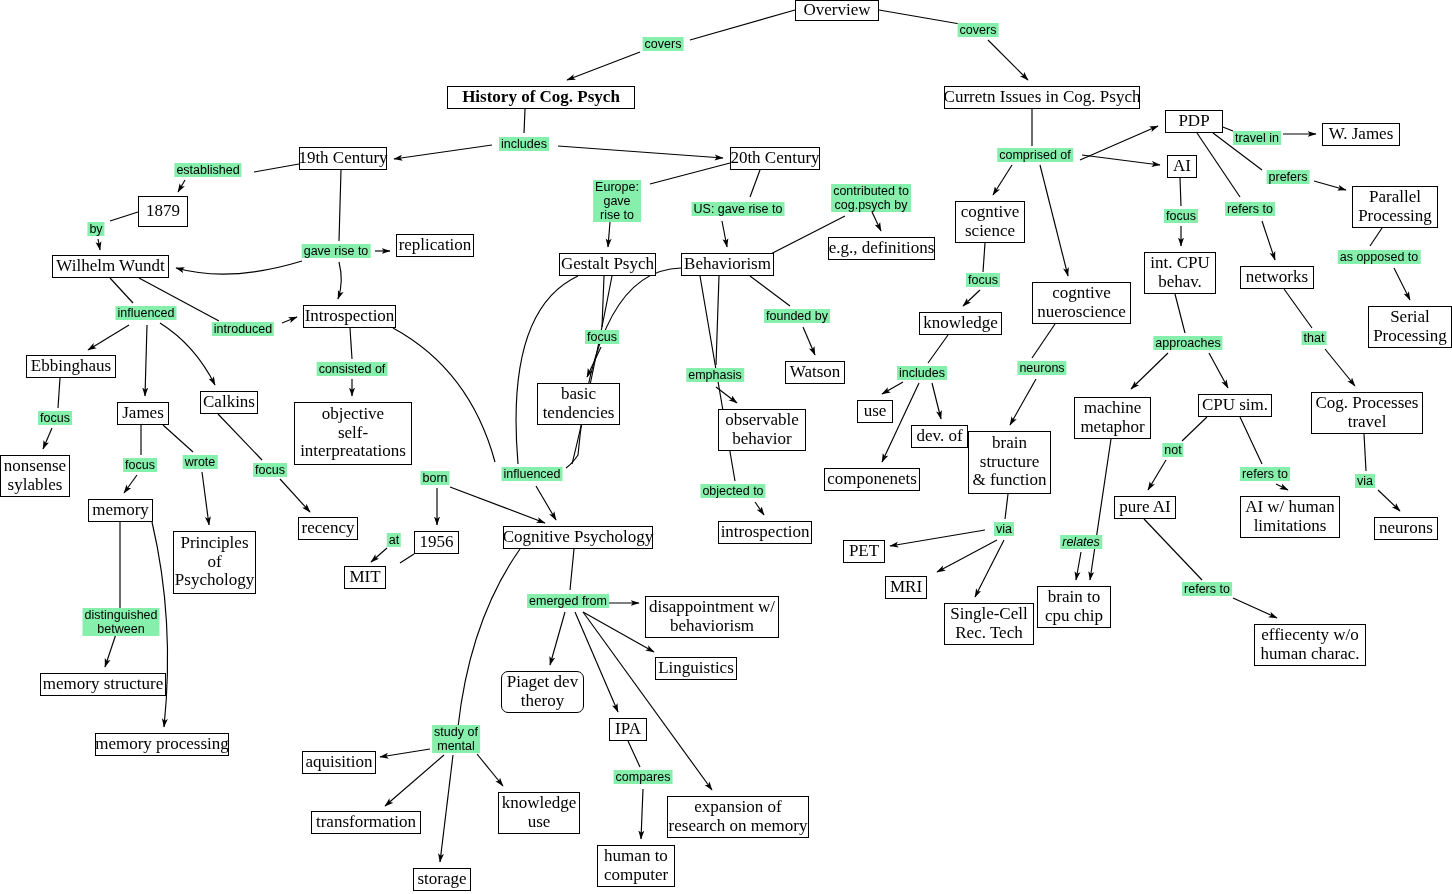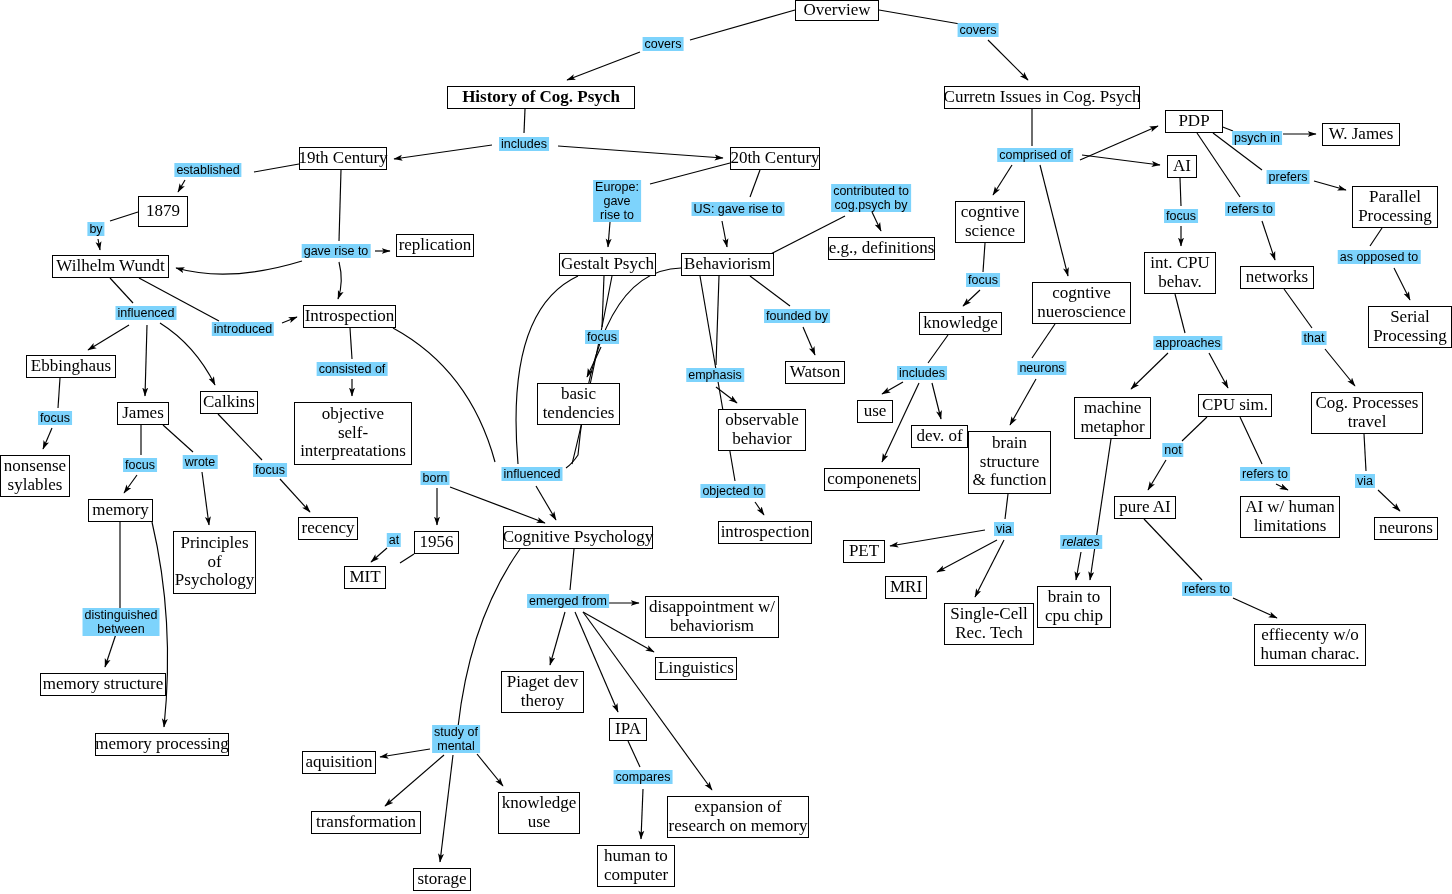--- a/index.html
+++ b/index.html
@@ -34,21 +34,21 @@
     padding:1px 4px 2px 4px;
     white-space:pre;
     z-index:3;
   }
   .link-label{
     position:absolute;
     font-family:"Liberation Sans", sans-serif;
     font-size:12.5px;
     line-height:1.12;
     color:#000000;
-    background:#7dd3fc;
+    background:#86efac;
     text-align:center;
     white-space:pre;
     z-index:2;
     padding:0 2px;
     transform:translate(-50%,-50%);
   }
 </style>
 </head>
 <body>
 
@@ -267,21 +267,21 @@
       <div class="node" style="left: 1240px; top: 496px; width: 100px; height: 42px;">AI w/ human
 limitations</div>
       <div class="node" style="left: 1374px; top: 517px; width: 64px; height: 23px;">neurons</div>
       <div class="node" style="left: 1254px; top: 624px; width: 112px; height: 42px;">effiecenty w/o
 human charac.</div>
       <div class="node" style="left: 40px; top: 673px; width: 126px; height: 23px;">memory structure</div>
       <div class="node" style="left: 95px; top: 733px; width: 134px; height: 23px;">memory processing</div>
       <div class="node" style="left: 645px; top: 596px; width: 134px; height: 42px;">disappointment w/
 behaviorism</div>
       <div class="node" style="left: 655px; top: 657px; width: 82px; height: 23px;">Linguistics</div>
-      <div class="node" style="left: 501px; top: 671px; width: 83px; height: 42px;">Piaget dev
+      <div class="node" style="left: 501px; top: 671px; width: 83px; height: 42px; border-radius: 7px;">Piaget dev
 theroy</div>
       <div class="node" style="left: 609px; top: 718px; width: 38px; height: 23px;">IPA</div>
       <div class="node" style="left: 302px; top: 751px; width: 74px; height: 23px;">aquisition</div>
       <div class="node" style="left: 311px; top: 811px; width: 110px; height: 23px;">transformation</div>
       <div class="node" style="left: 413px; top: 868px; width: 58px; height: 23px;">storage</div>
       <div class="node" style="left: 498px; top: 792px; width: 82px; height: 42px;">knowledge
 use</div>
       <div class="node" style="left: 667px; top: 796px; width: 142px; height: 42px;">expansion of
 research on memory</div>
       <div class="node" style="left: 597px; top: 845px; width: 78px; height: 42px;">human to
@@ -294,21 +294,21 @@
       <div class="link-label" style="left: 208px; top: 170px;">established</div>
       <div class="link-label" style="left: 96px; top: 229px;">by</div>
       <div class="link-label" style="left: 336px; top: 251px;">gave rise to</div>
       <div class="link-label" style="left: 617px; top: 201px;">Europe:
 gave
 rise to</div>
       <div class="link-label" style="left: 738px; top: 209px;">US: gave rise to</div>
       <div class="link-label" style="left: 871px; top: 198px;">contributed to
 cog.psych by</div>
       <div class="link-label" style="left: 1035px; top: 155px;">comprised of</div>
-      <div class="link-label" style="left: 1257px; top: 138px;">psych in</div>
+      <div class="link-label" style="left: 1257px; top: 138px;">travel in</div>
       <div class="link-label" style="left: 1288px; top: 177px;">prefers</div>
       <div class="link-label" style="left: 1250px; top: 209px;">refers to</div>
       <div class="link-label" style="left: 1181px; top: 216px;">focus</div>
       <div class="link-label" style="left: 983px; top: 280px;">focus</div>
       <div class="link-label" style="left: 1379px; top: 257px;">as opposed to</div>
       <div class="link-label" style="left: 146px; top: 313px;">influenced</div>
       <div class="link-label" style="left: 243px; top: 329px;">introduced</div>
       <div class="link-label" style="left: 352px; top: 369px;">consisted of</div>
       <div class="link-label" style="left: 602px; top: 337px;">focus</div>
       <div class="link-label" style="left: 715px; top: 375px;">emphasis</div>

